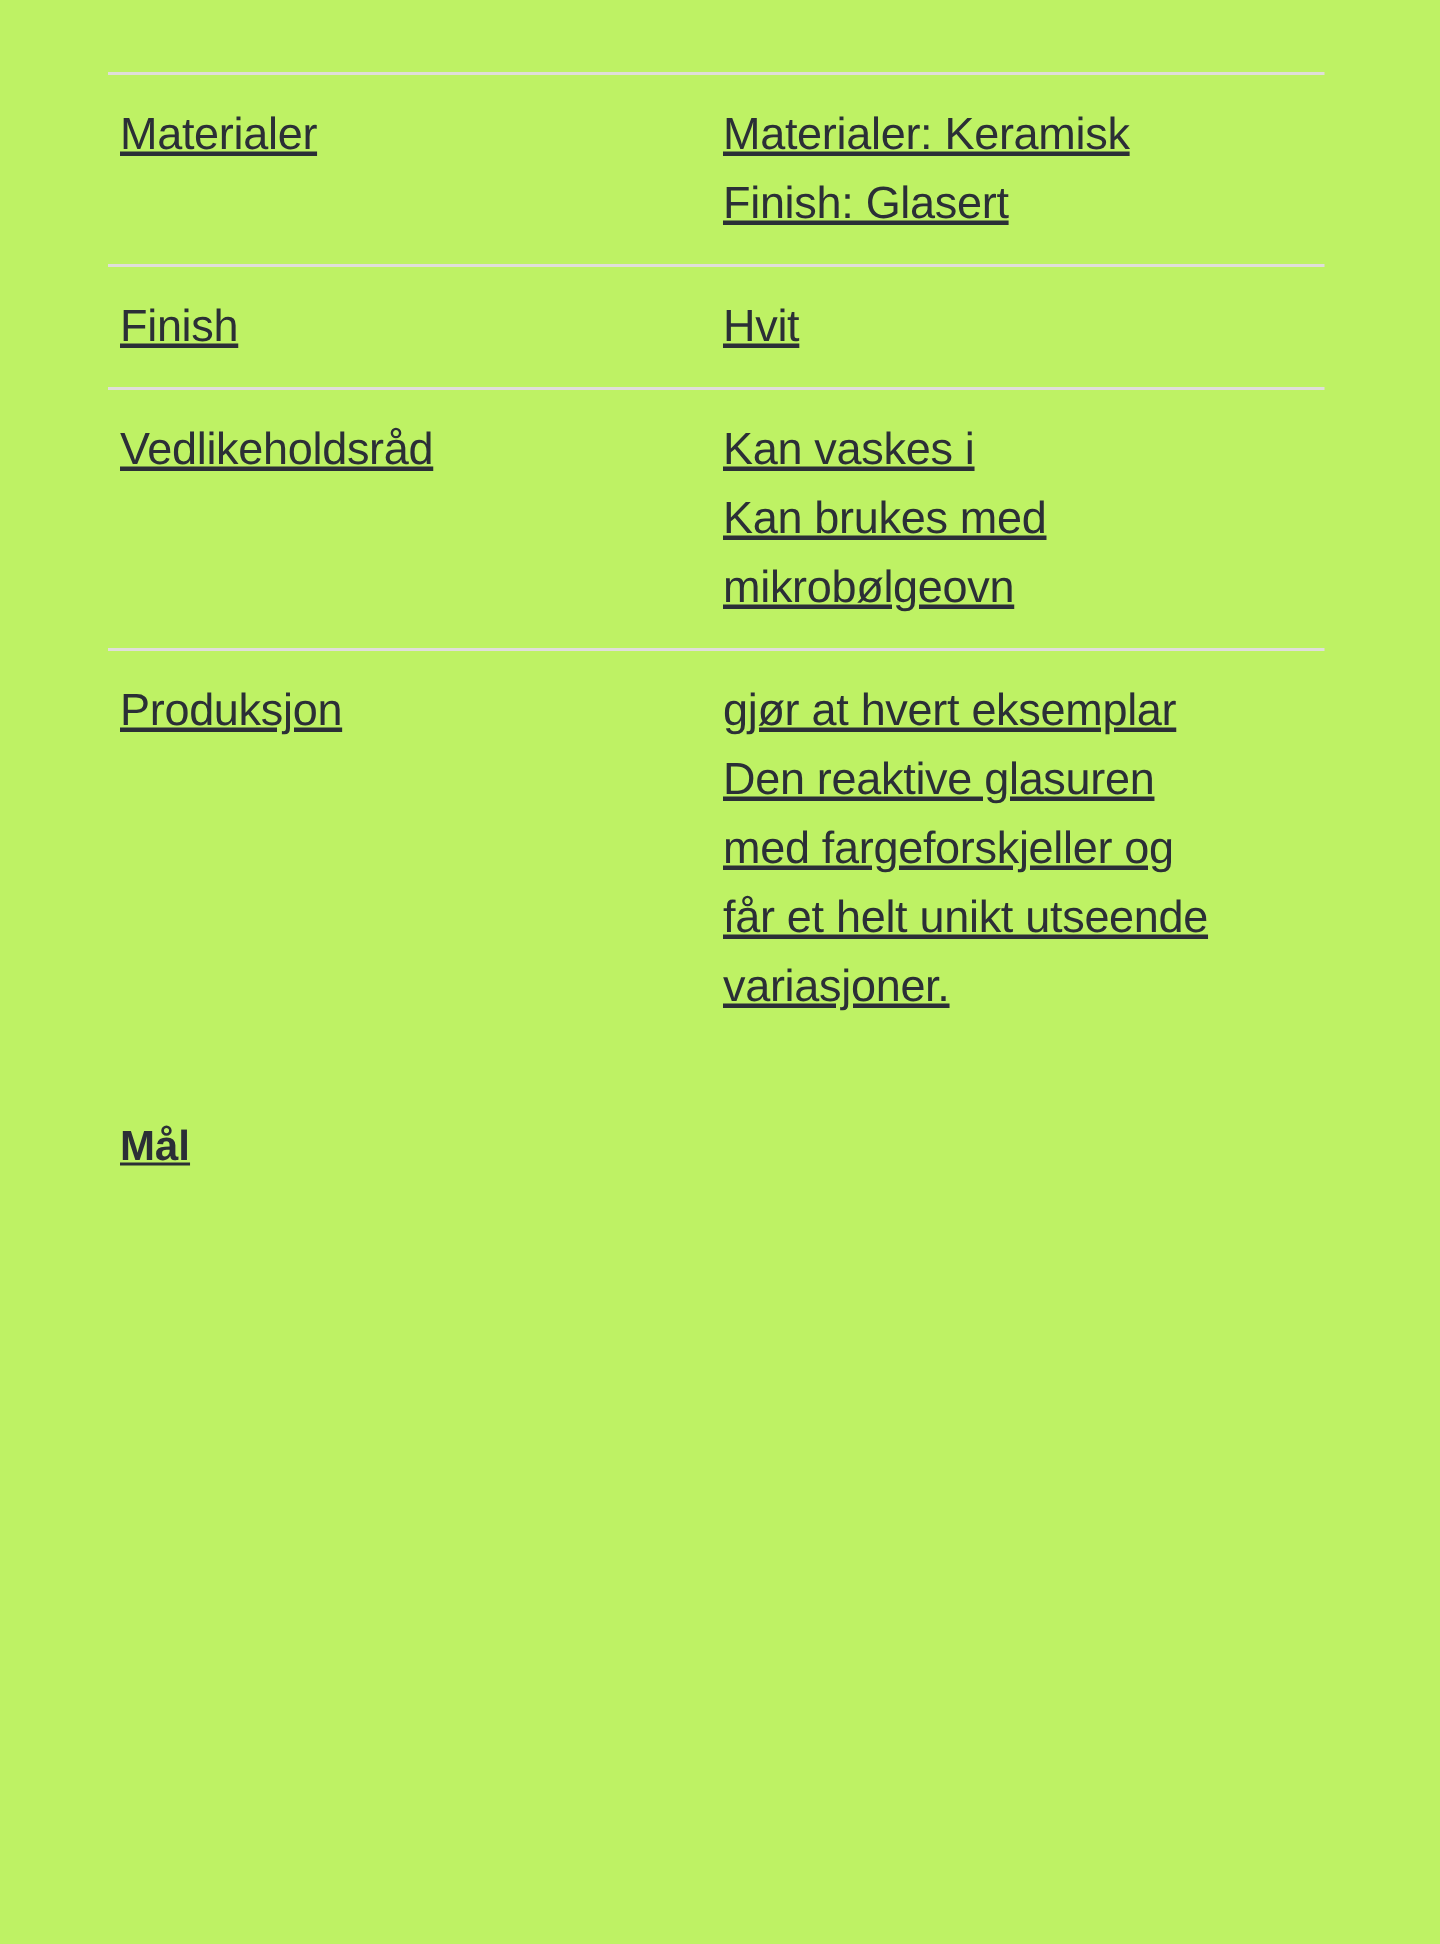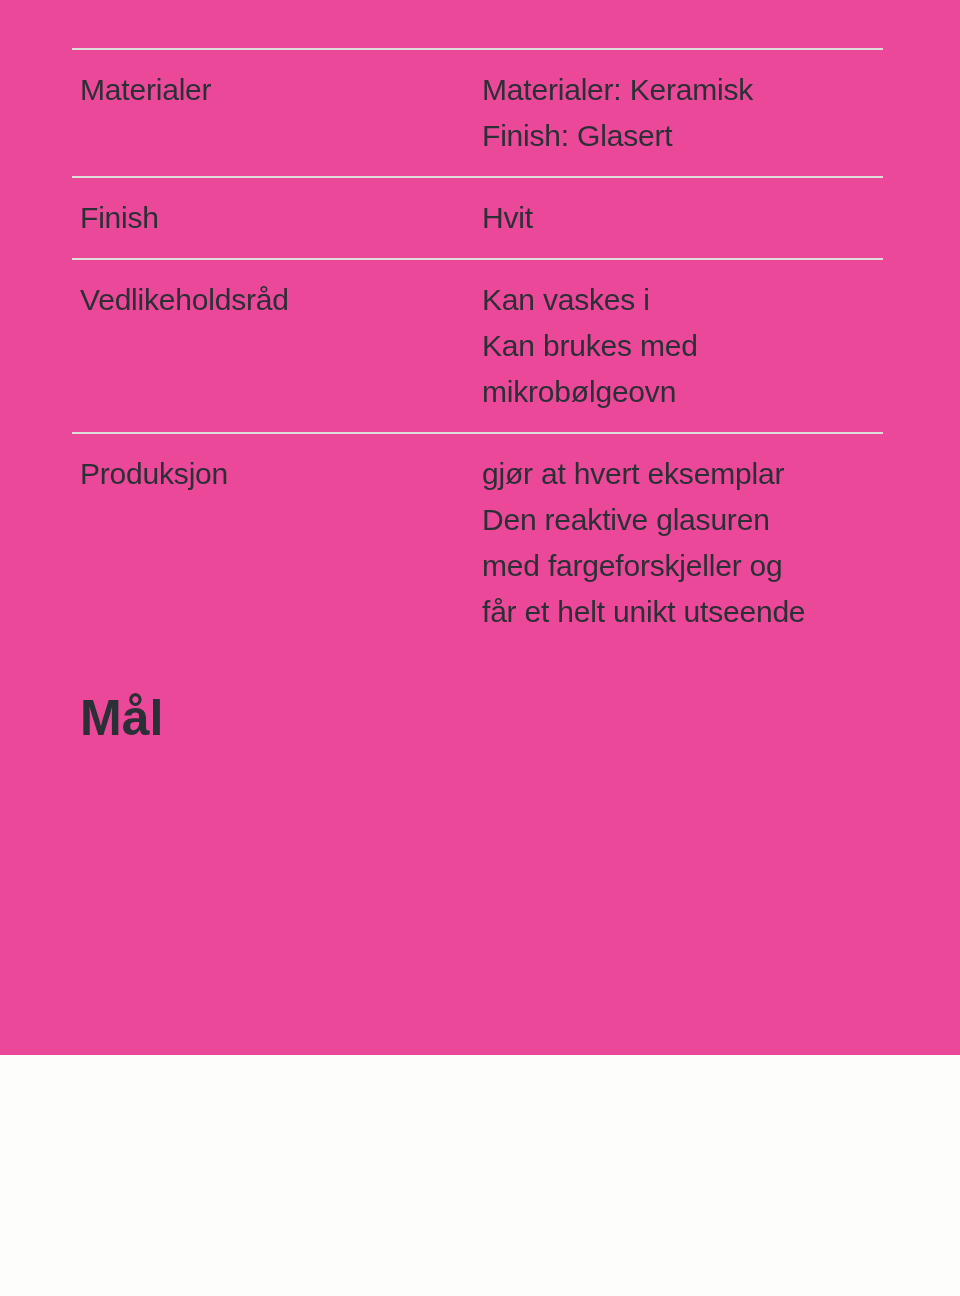--- a/index.html
+++ b/index.html
@@ -4,28 +4,29 @@
 <style>
   * { box-sizing: border-box; }
   html, body {
     margin: 0;
     padding: 0;
     background: #fdfdfc;
   }
   .page {
     position: relative;
     width: 960px;
-    height: 1055px;
-    background: #ec4899;
+    height: 1296px;
+    background: #bef264;
     overflow: hidden;
     font-family: "Liberation Sans", sans-serif;
     color: #2b2f36;
     font-size: 30px;
     line-height: 46px;
     letter-spacing: -0.2px;
+    text-decoration: underline;
   }
   .container {
     margin-left: 72px;
     width: 811px;
   }
   .specs { margin: 0; }
   .specs-main { margin-top: 48px; }
   .spec-row {
     display: flex;
     align-items: flex-start;
@@ -43,21 +44,21 @@
     width: 402px;
     flex: 0 0 402px;
   }
   .spec-value {
     flex: 1 1 auto;
     min-width: 0;
   }
   .value-line { white-space: pre; }
   .section-heading {
     margin: 44px 0 8px 8px;
-    font-size: 50px;
+    font-size: 28px;
     line-height: 44px;
     font-weight: bold;
     letter-spacing: 0;
   }
 </style>
 </head>
 <body>
 
 <div class="page">
   <div class="container">
@@ -89,20 +90,21 @@
         </div>
       </div>
 
       <div class="spec-row">
         <div class="spec-label">Produksjon</div>
         <div class="spec-value">
           <div class="value-line">gjør at hvert eksemplar</div>
           <div class="value-line">Den reaktive glasuren</div>
           <div class="value-line">med fargeforskjeller og</div>
           <div class="value-line">får et helt unikt utseende</div>
+          <div class="value-line">variasjoner.</div>
         </div>
       </div>
 
     </section>
 
     <h2 class="section-heading">Mål</h2>
 
 
   </div>
 </div>

